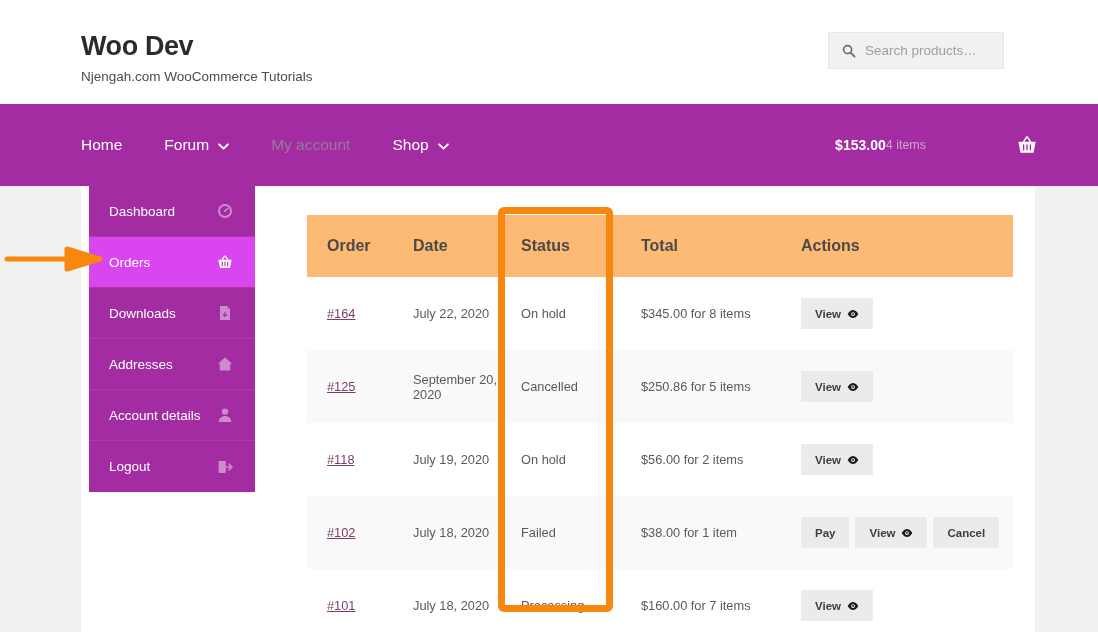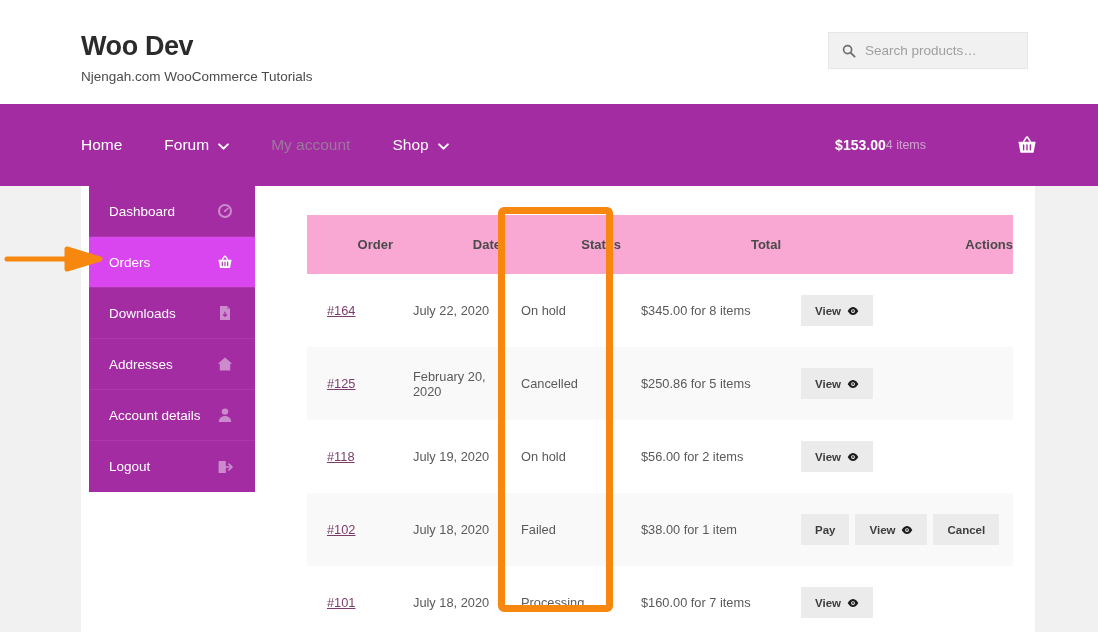--- a/index.html
+++ b/index.html
@@ -59,21 +59,21 @@
     color: #4b4b4b;
     line-height: 18px;
     margin: 6px 0 0 0;
     font-weight: 400;
   }
 
   .search-box {
     position: absolute;
     left: 828px;
     top: 32px;
-    width: 200px;
+    width: 176px;
     height: 37px;
     background: #f1f1f1;
     border: 1px solid #e6e6e6;
     box-sizing: border-box;
     display: flex;
     align-items: center;
   }
   .search-icon {
     margin-left: 13px;
     width: 14px;
@@ -214,23 +214,23 @@
   .orders-table {
     position: absolute;
     left: 307px;
     top: 215px;
     width: 706px;
     border-collapse: collapse;
     table-layout: fixed;
     z-index: 2;
   }
   .orders-table th {
-    background: #f9a8d4;
-    text-align: right;
-    font-size: 13px;
+    background: #fdba74;
+    text-align: left;
+    font-size: 16px;
     font-weight: 600;
     color: #4a4a4a;
     padding: 22px 0 22px 20px;
     border: none;
   }
   .orders-table td {
     font-size: 12.8px;
     color: #5a5a5a;
     padding: 21px 0 21px 20px;
     border: none;
@@ -449,21 +449,21 @@
                 <circle cx="8" cy="8" r="2.5" fill="#ffffff"></circle>
                   <circle cx="8" cy="8" r="1.2" fill="#1c1c1c"></circle>
               </svg>
             </button>
           </div>
         </td>
       </tr>
 
       <tr>
         <td><span class="order-link">#125</span></td>
-        <td>February 20, 2020</td>
+        <td>September 20, 2020</td>
         <td>Cancelled</td>
         <td>$250.86 for 5 items</td>
         <td>
           <div class="action-buttons">
             <button class="btn">
               <span>View</span>
               <svg class="eye-icon" viewBox="0 0 16 16">
                 <path d="M8 2.6 C3.6 2.6 1 8 1 8 s2.6 5.4 7 5.4 S15 8 15 8 S12.4 2.6 8 2.6 Z" fill="#1c1c1c"></path>
                 <circle cx="8" cy="8" r="2.5" fill="#ffffff"></circle>
                   <circle cx="8" cy="8" r="1.2" fill="#1c1c1c"></circle>

